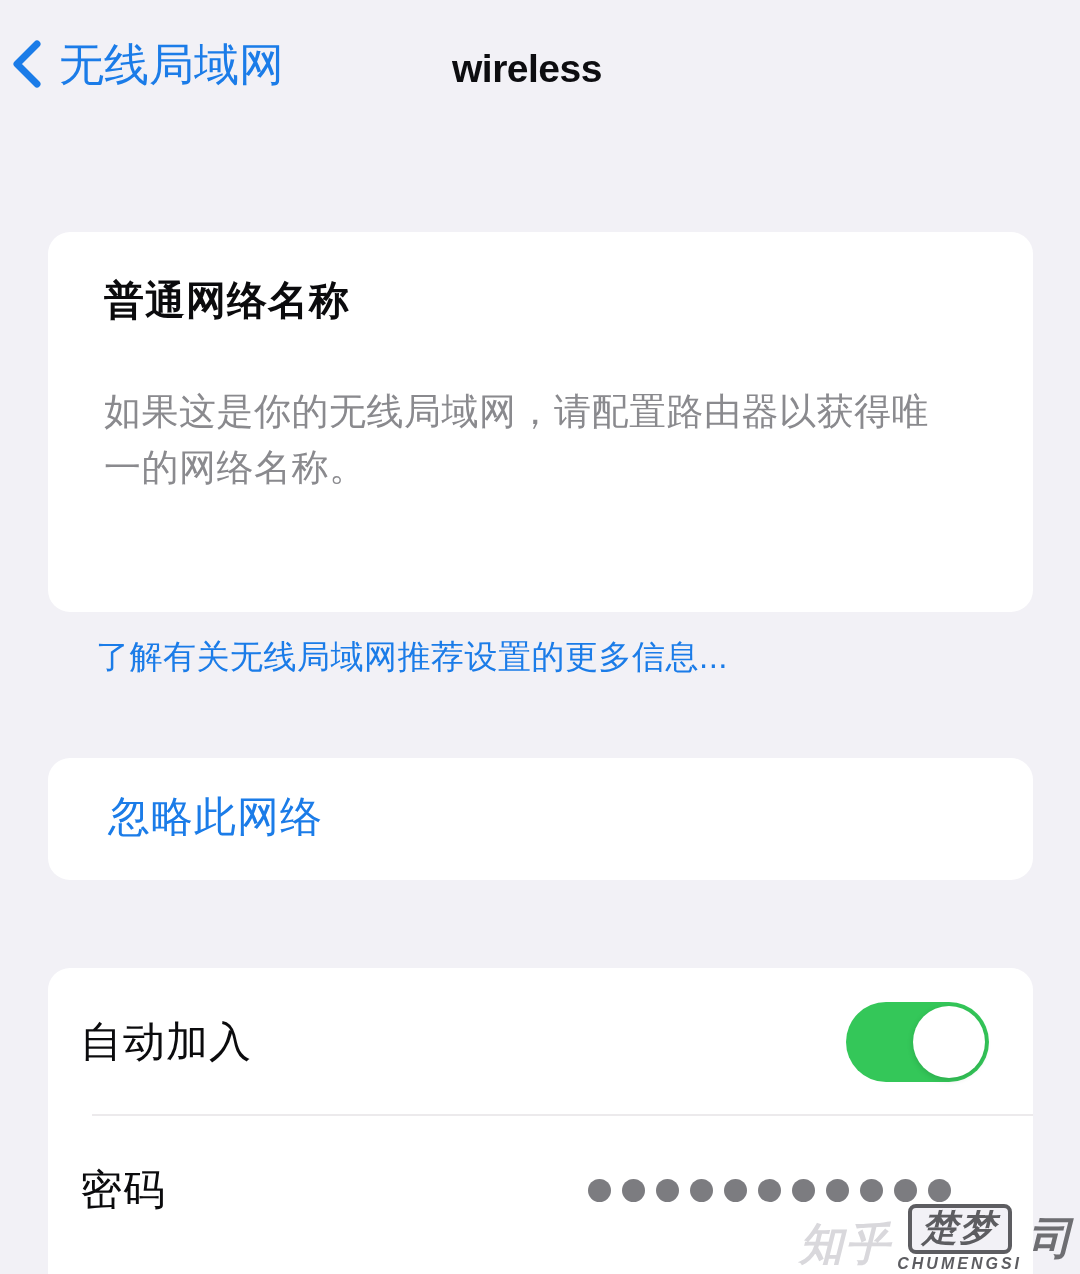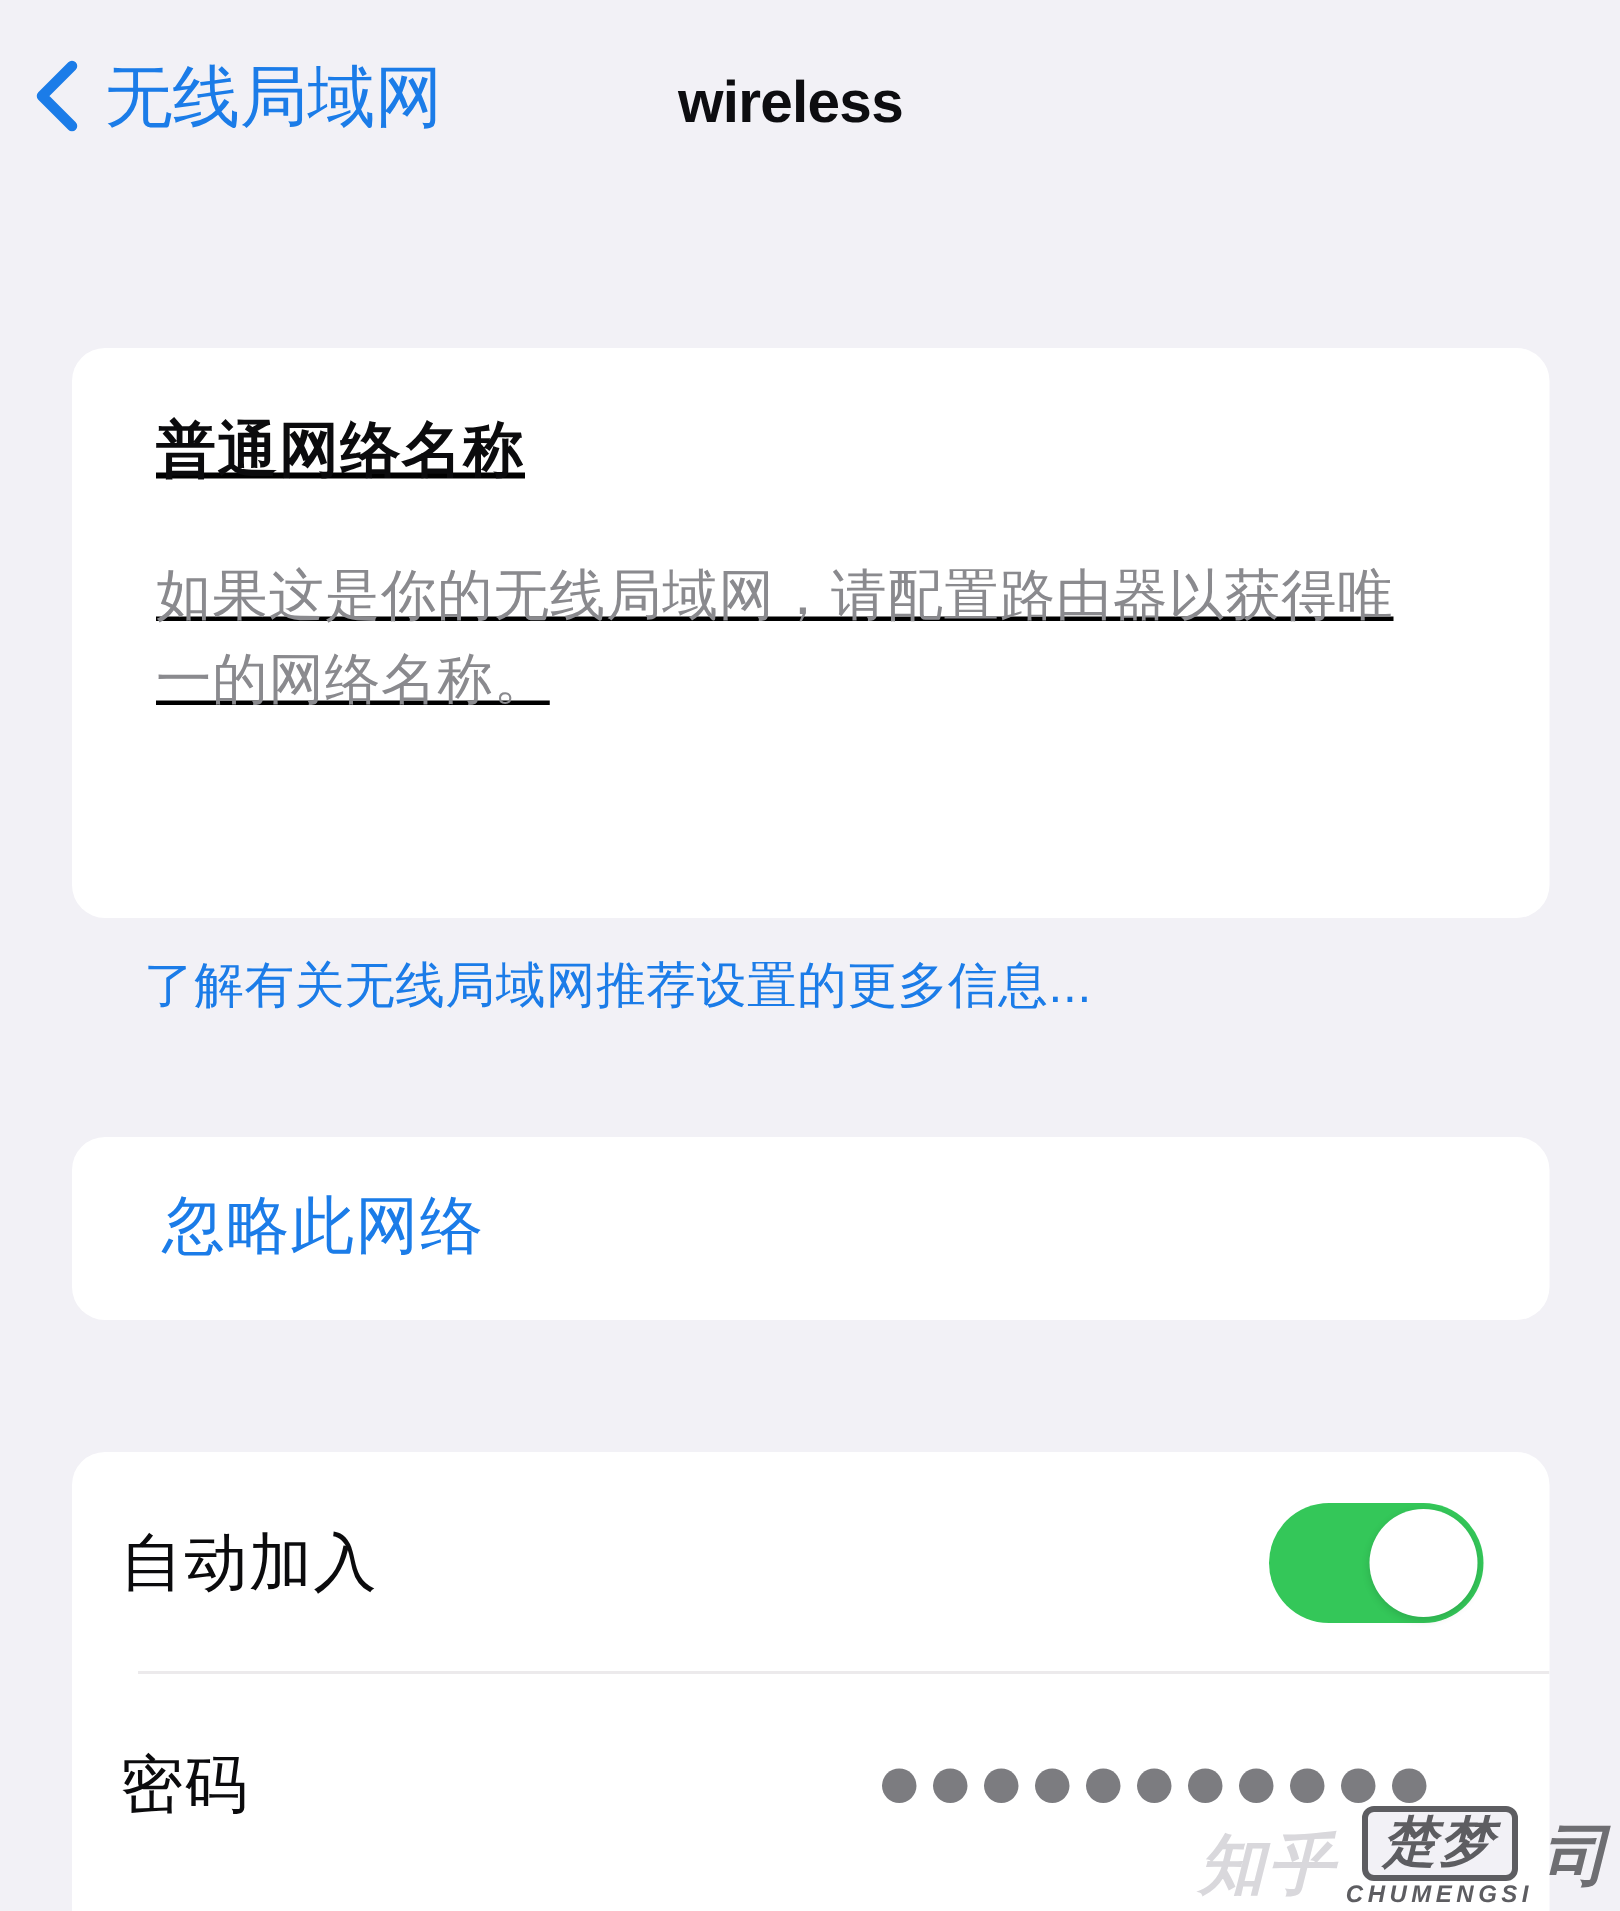--- a/index.html
+++ b/index.html
@@ -18,21 +18,21 @@
 
   
   .navbar {
     position: absolute;
     top: 0; left: 0;
     width: 1080px;
     height: 150px;
   }
   .back-button {
     position: absolute;
-    left: 18px;
+    left: 7px;
     top: 36px;
     display: flex;
     align-items: center;
     gap: 10px;
     cursor: pointer;
   }
   .chevron-icon {
     width: 42px;
     height: 56px;
     display: block;
@@ -63,39 +63,38 @@
     width: 985px;
     background: #ffffff;
     border-radius: 22px;
     box-sizing: border-box;
   }
 
   .card-info {
     top: 232px;
     height: 380px;
     padding: 44px 77px 0 56px;
-    text-decoration: underline;
   }
   .info-title {
     font-size: 40px;
     font-weight: bold;
     color: #0b0b0d;
     line-height: 1.2;
     letter-spacing: 1px;
     margin: 0;
   }
   .info-para {
     font-size: 37px;
     color: #8a8a8e;
     line-height: 1.52;
     letter-spacing: 0.5px;
     margin: 0;
   }
   .info-para-1 { margin-top: 30px; }
-  .info-para-2 { margin-top: 45px; }
+  .info-para-2 { margin-top: 60px; }
 
   .learn-more {
     position: absolute;
     left: 96px;
     top: 636px;
     font-size: 33px;
     color: #1b7ce8;
     letter-spacing: 0.5px;
     line-height: 1.25;
     white-space: nowrap;

